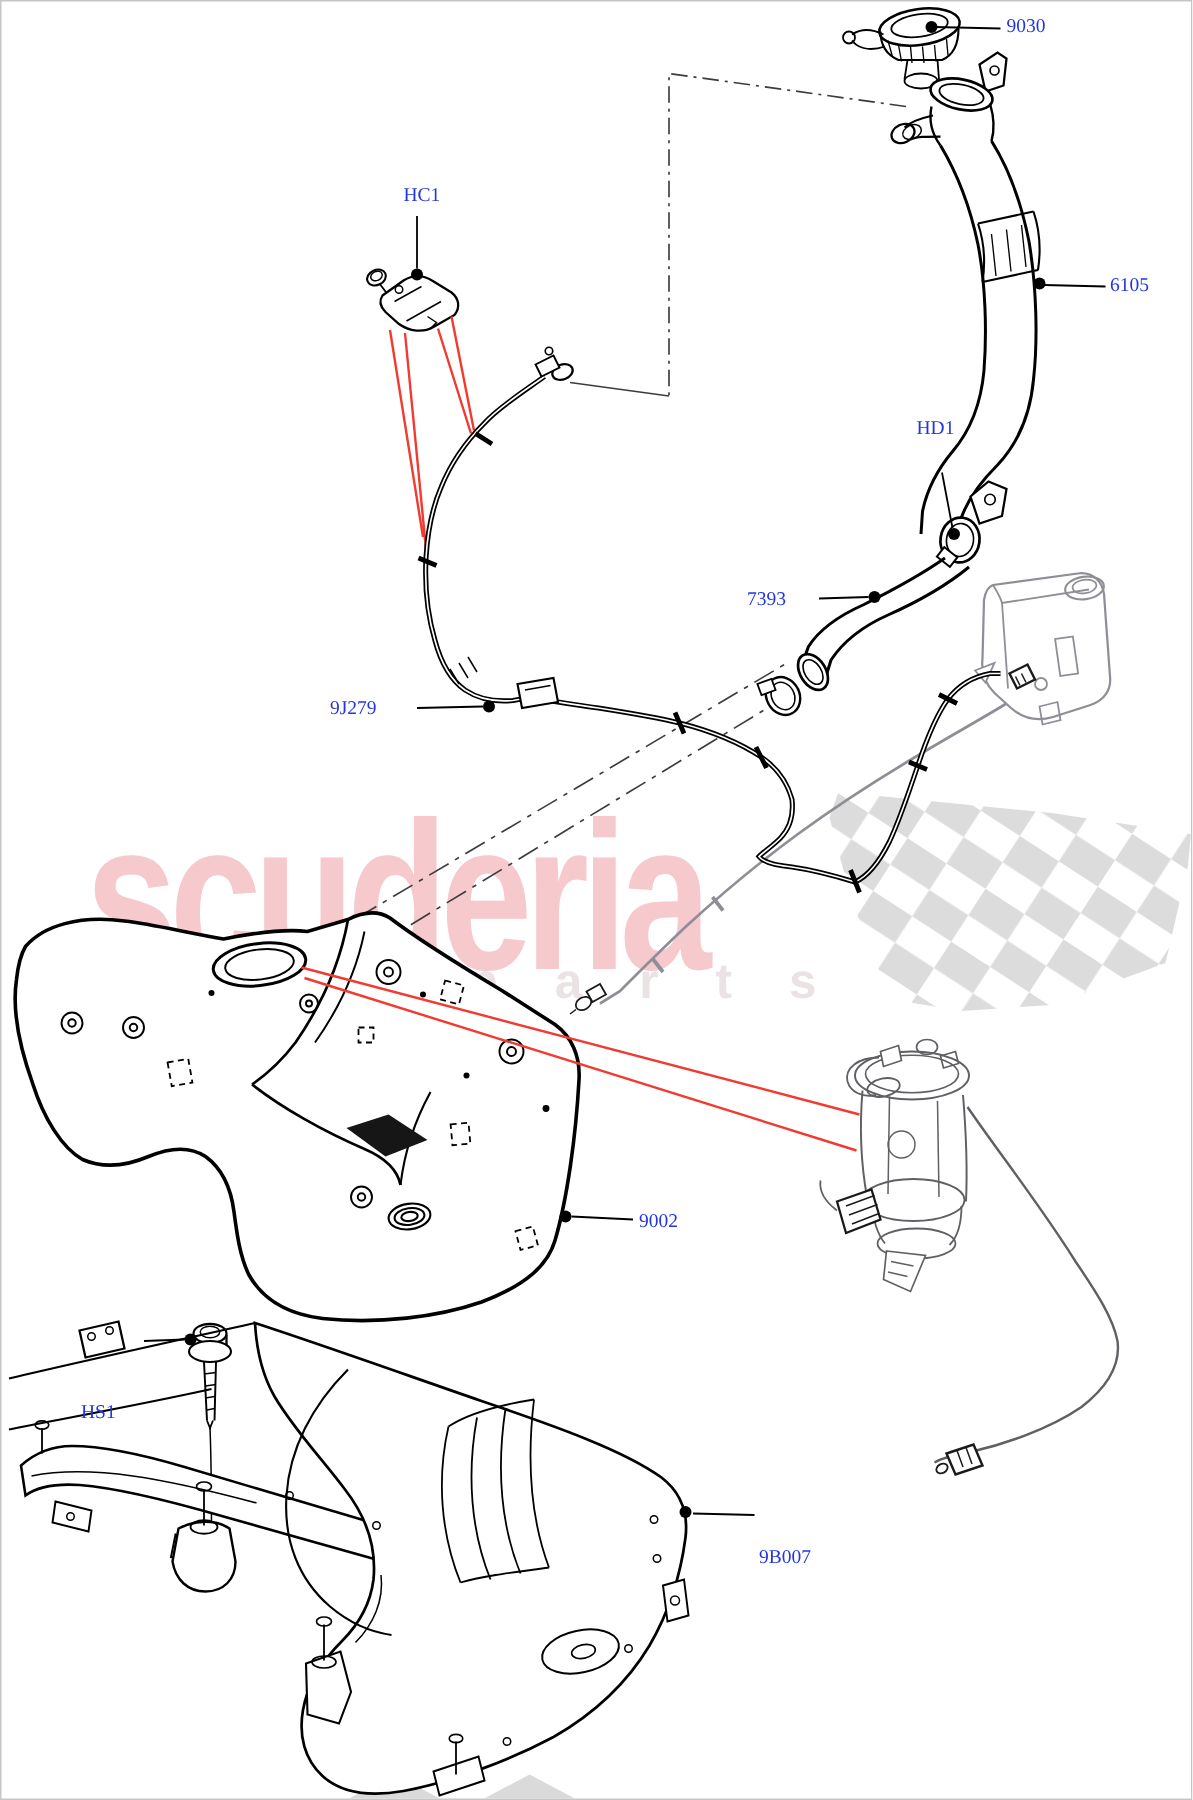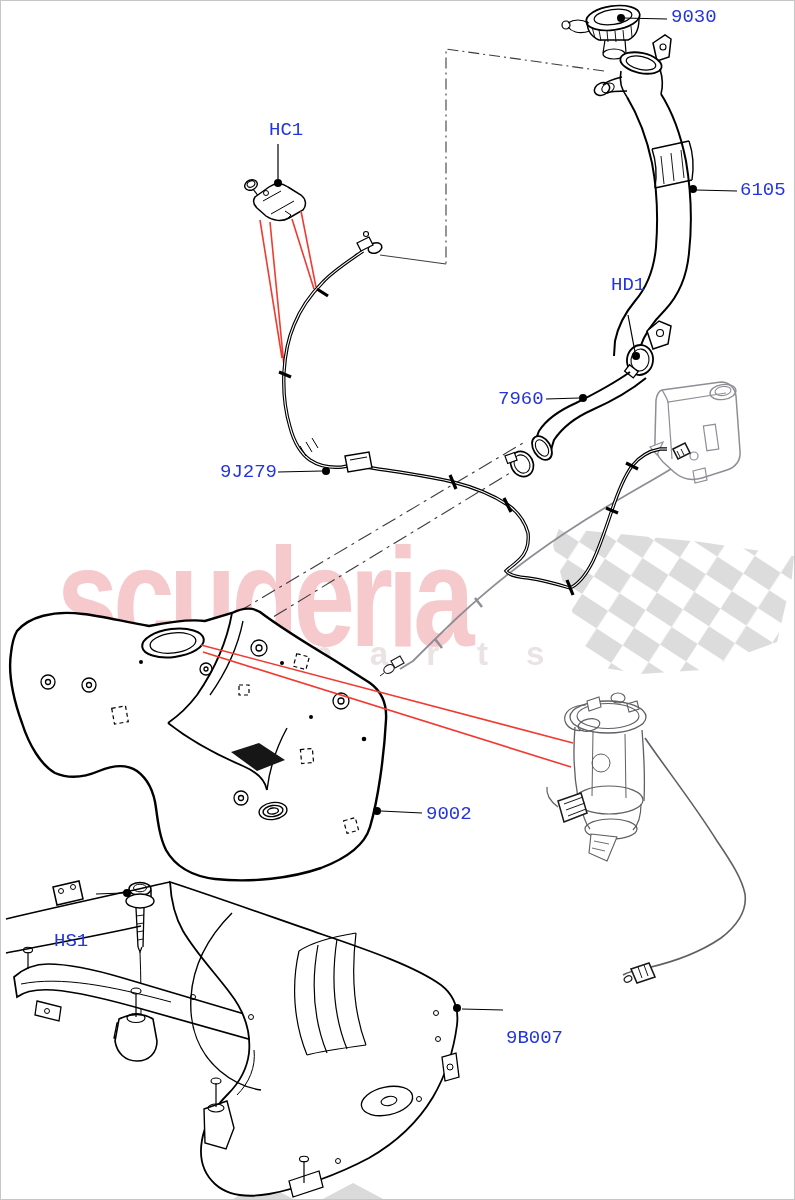--- a/index.html
+++ b/index.html
@@ -3,23 +3,23 @@
 <meta charset="utf-8">
 <style>
   html,body{margin:0;padding:0;background:#ffffff;}
   .stage{
     position:relative;width:795px;height:1200px;background:#ffffff;
     border:1px solid #c6c6c6;box-sizing:border-box;overflow:hidden;
     font-family:"Liberation Sans", sans-serif;
   }
   .stage svg{position:absolute;left:0;top:0;}
   .part-label{
-    position:absolute;font-size:19px;line-height:20px;
+    position:absolute;font-size:13px;line-height:20px;
     color:var(--label,#2335e2);cursor:pointer;white-space:nowrap;
-    font-family:Liberation Mono, monospace;
+    font-family:Liberation Serif, serif;
   }
   
   .ln   {stroke:#000;fill:none;}
   .thin {stroke:#1a1a1a;fill:none;}
   .ctr  {stroke:#3c3c3c;fill:none;}
   .hl   {stroke:var(--highlight,#f13a30);fill:none;}
   .gray {stroke:var(--gray-part,#8e8e96);fill:none;}
   .pump {stroke:var(--pump-line,#5f5f64);fill:none;}
   .wfill{fill:#ffffff;}
   .wm-brand{font-family:"Liberation Sans",sans-serif;font-weight:bold;
@@ -306,18 +306,18 @@
       <circle cx="126" cy="892" r="4"></circle>
       <circle cx="456" cy="1007" r="4"></circle>
     </g>
   </g>
 </svg>
 
   <div class="part-label" style="left:670px;top:6px">9030</div>
   <div class="part-label" style="left:739px;top:179px">6105</div>
   <div class="part-label" style="left:268px;top:119px">HC1</div>
   <div class="part-label" style="left:610px;top:274px">HD1</div>
-  <div class="part-label" style="left:497px;top:388px">7960</div>
+  <div class="part-label" style="left:497px;top:388px">7393</div>
   <div class="part-label" style="left:219px;top:461px">9J279</div>
   <div class="part-label" style="left:425px;top:803px">9002</div>
   <div class="part-label" style="left:53px;top:930px">HS1</div>
   <div class="part-label" style="left:505px;top:1027px">9B007</div>
 </div>
 
 </body></html>

